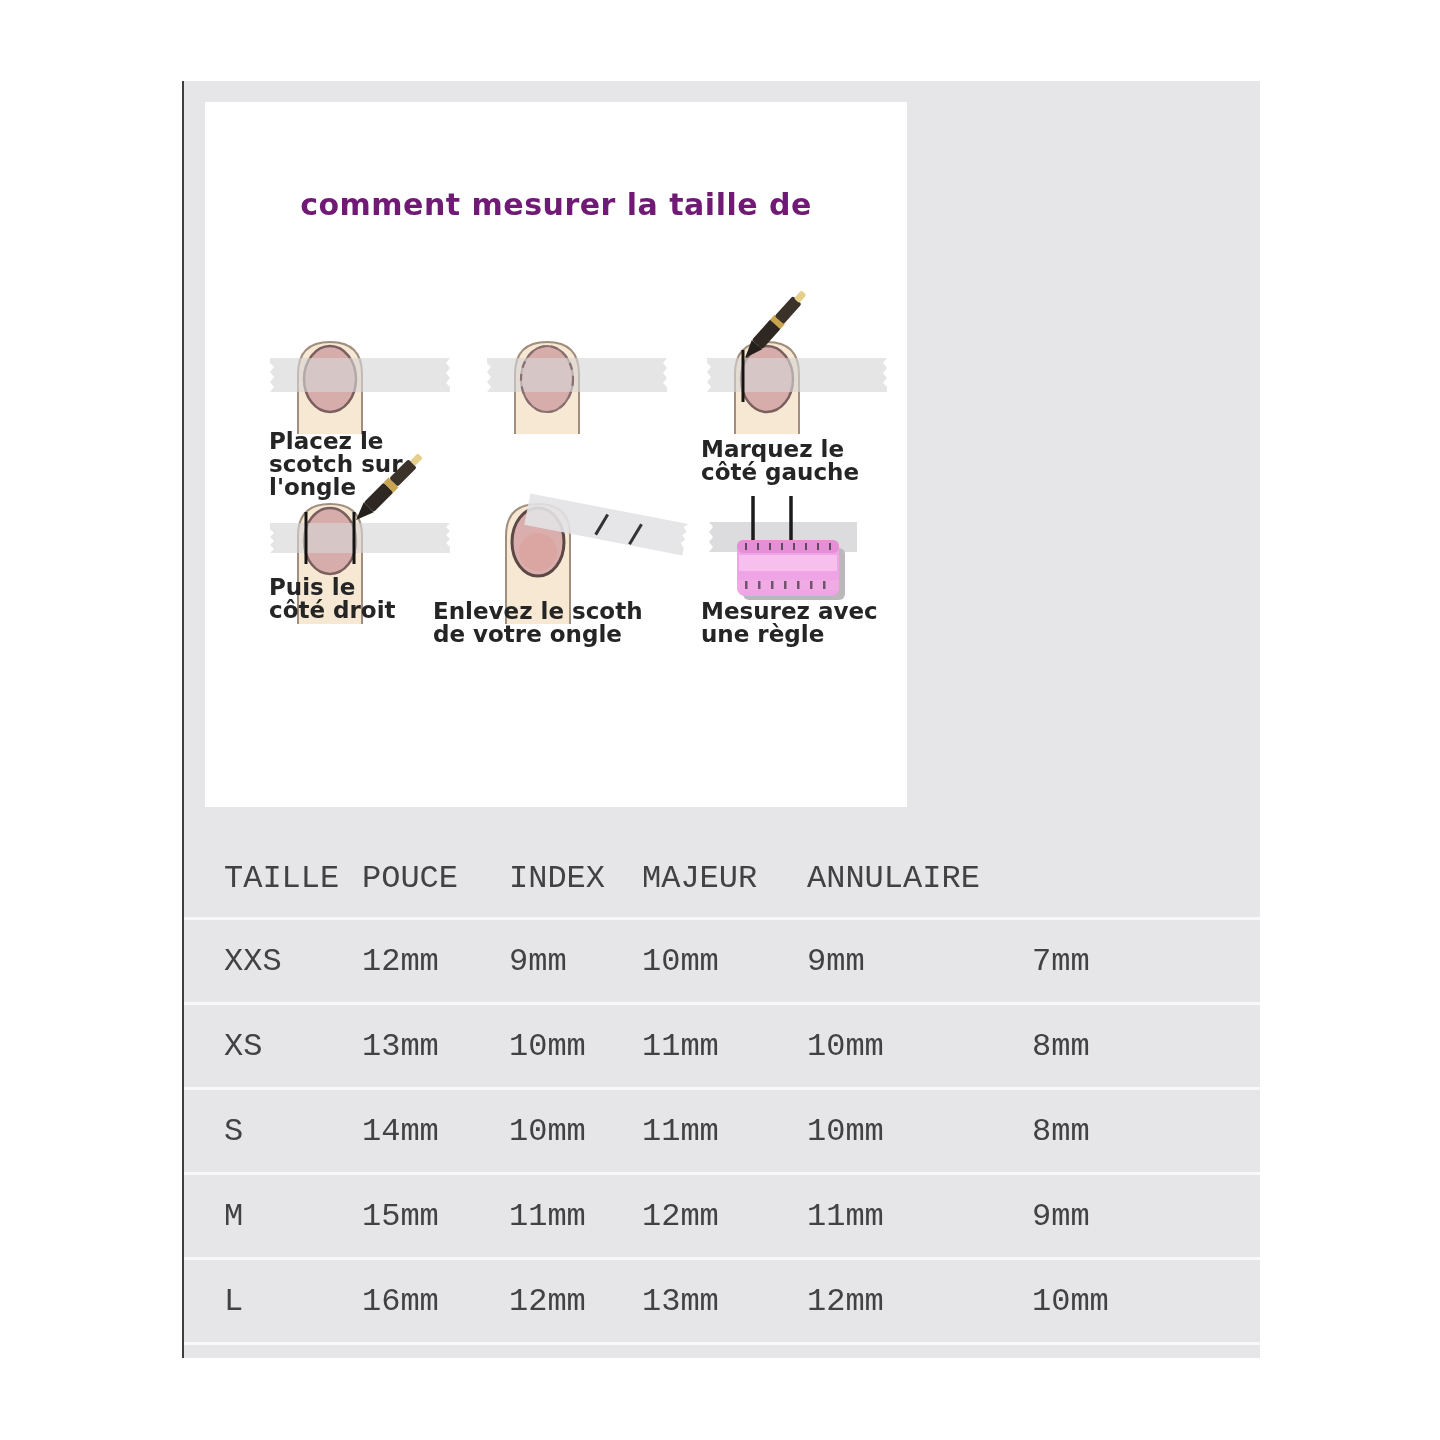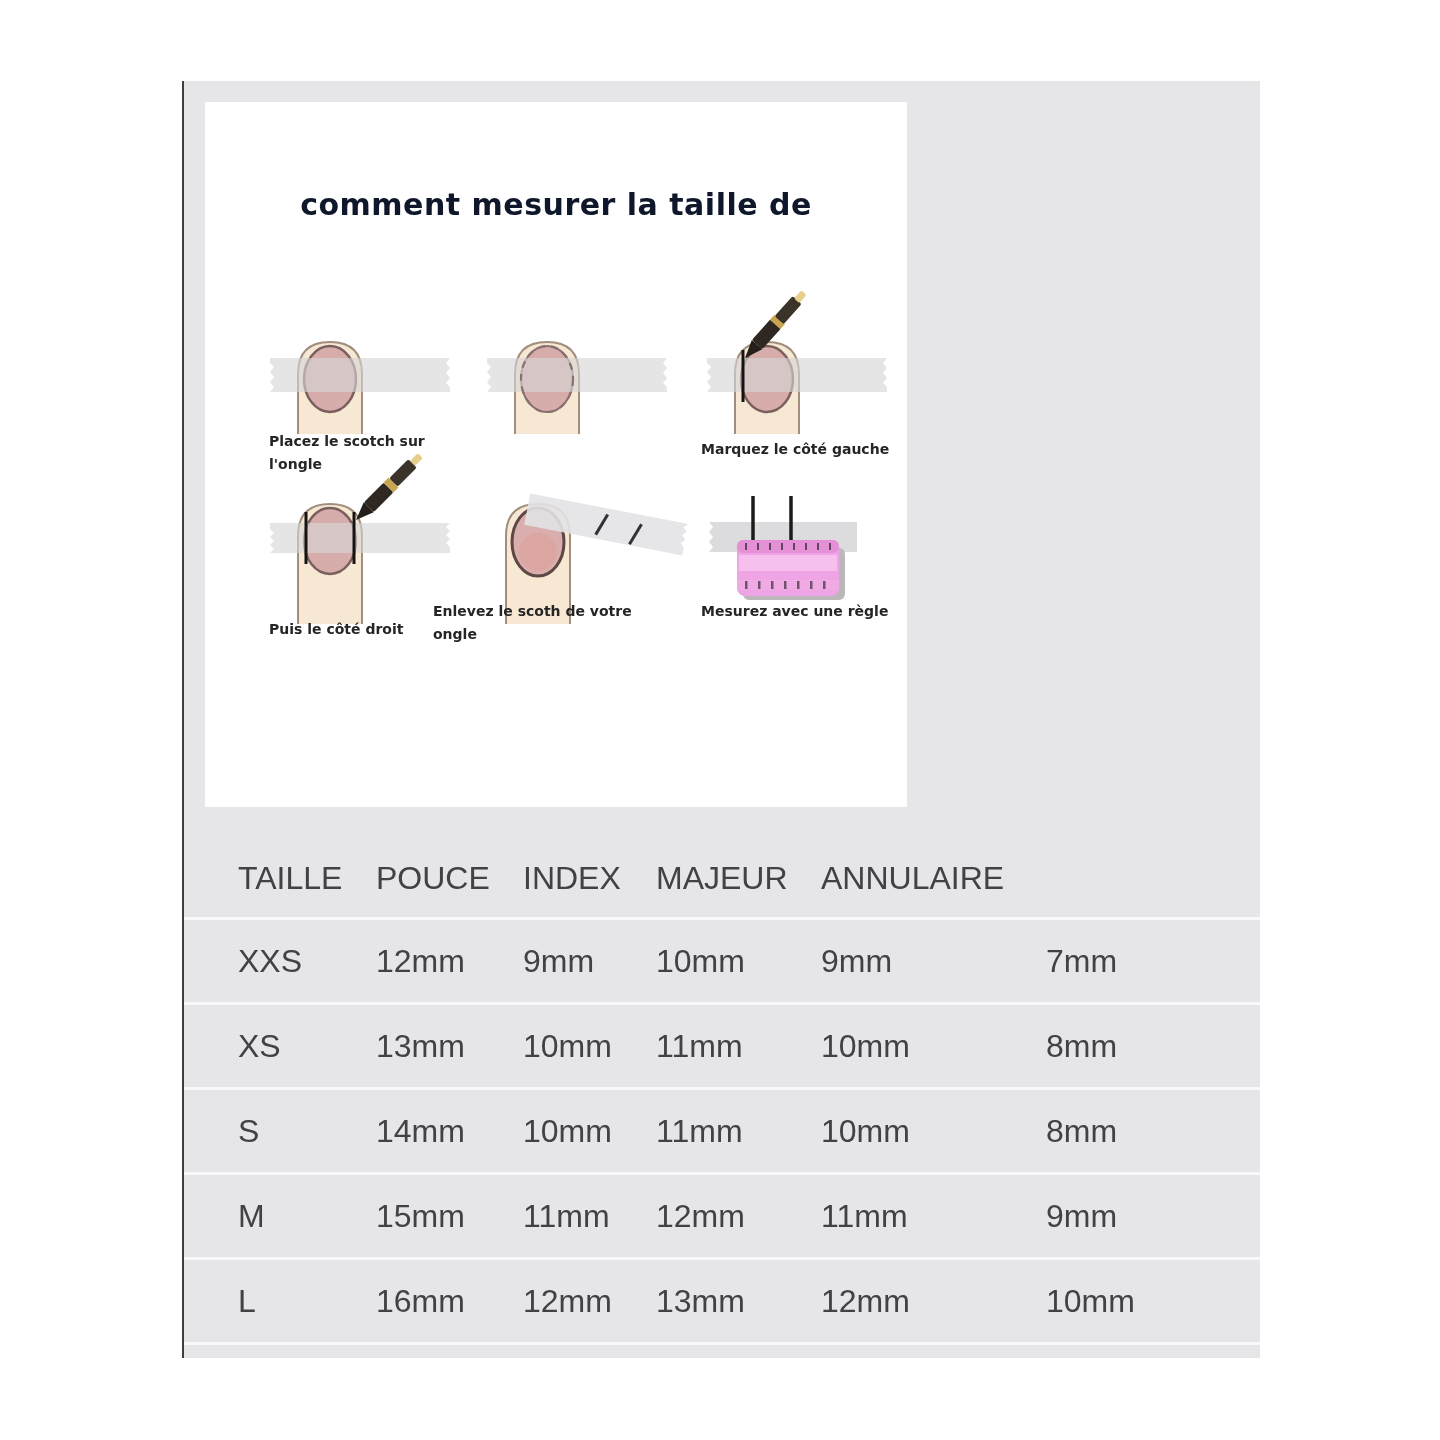--- a/index.html
+++ b/index.html
@@ -2,27 +2,27 @@
 <html><head>
 <meta charset="utf-8">
 <style>
   html,body{margin:0;padding:0;background:#ffffff;width:1440px;height:1440px;overflow:hidden;
     font-family:"Liberation Sans", sans-serif;}
   .panel{position:absolute;left:182px;top:81px;width:1078px;height:1277px;background:#e6e5e7;
     border-left:2px solid #3f3f41;box-sizing:border-box;}
   .card{position:absolute;left:21px;top:21px;width:702px;height:705px;background:#ffffff;}
   .title{position:absolute;left:0;top:84px;width:100%;text-align:center;
     font-family:"DejaVu Sans", sans-serif;font-weight:bold;font-size:30px;line-height:37px;
-    color:#0f172a;letter-spacing:.5px;}
+    color:#701a75;letter-spacing:.5px;}
   .fig{position:absolute;}
-  .cap{position:absolute;font-family:"DejaVu Sans", sans-serif;font-weight:bold;font-size:14px;
+  .cap{position:absolute;font-family:"DejaVu Sans", sans-serif;font-weight:bold;font-size:23px;
     line-height:23px;color:#252525;}
   .tbl{position:absolute;left:0;top:758px;width:100%;}
-  .t-row{display:grid;grid-template-columns:138px 147px 133px 165px 225px 1fr;padding-left:54px;
-    align-items:center;border-bottom:3px solid #f8f7f9;box-sizing:border-box;height:85px;}
+  .t-row{display:grid;grid-template-columns:138px 147px 133px 165px 225px 1fr;padding-left:40px;
+    align-items:center;border-bottom:3px solid #f8f7f9;box-sizing:border-box;height:85px;font-family:Liberation Mono, monospace;}
   .t-head{height:81px;}
   .t-head span{font-size:31px;color:#39393b;}
   .t-row span{font-size:32px;color:#424244;}
 </style>
 </head>
 <body>
 
 <div class="panel">
 
   <div class="card">
@@ -66,21 +66,21 @@
       <line x1="46" y1="58" x2="46" y2="110" stroke="#161412" stroke-width="3"></line>
       <line x1="94" y1="58" x2="94" y2="110" stroke="#161412" stroke-width="3"></line>
       <g transform="rotate(45 96 66)">
         <polygon points="96,66 89,48 103,48" fill="#241f1a"></polygon>
         <rect x="89" y="20" width="14" height="28" rx="2" fill="#2f2822"></rect>
         <rect x="89" y="13" width="14" height="7" fill="#c9a54f"></rect>
         <rect x="90" y="-14" width="12" height="27" rx="2" fill="#3b322a"></rect>
         <rect x="92.5" y="-25" width="7" height="11" rx="2" fill="#e5cf8a"></rect>
       </g>
     </svg>
-    <div class="cap" style="left:64px;top:516px;width:150px">Puis le côté droit</div>
+    <div class="cap" style="left:64px;top:474px;width:150px">Puis le côté droit</div>
 
     <svg class="fig" style="left:262px;top:352px" width="230" height="170" viewBox="0 0 230 170">
       <path d="M39,170 L39,82 Q39,50 71,50 Q103,50 103,82 L103,170" fill="#f6e8d2" stroke="#a18e7e" stroke-width="2"></path>
       <ellipse cx="71" cy="88" rx="26" ry="34" fill="#d9aeac" stroke="#5d4846" stroke-width="3"></ellipse>
       <ellipse cx="71" cy="98" rx="19" ry="19" fill="#dca09a" opacity="0.55"></ellipse>
       <g transform="rotate(11 96 60)" opacity="0.9">
         <path d="M60,46 H221 l-4,4 4,4 -4,4 4,4 -4,4 4,4 V78 H60 Z" fill="#e4e3e5"></path>
         <line x1="132" y1="74" x2="140" y2="52" stroke="#1d1d1d" stroke-width="3"></line>
         <line x1="167" y1="77" x2="175" y2="55" stroke="#1d1d1d" stroke-width="3"></line>
       </g>

